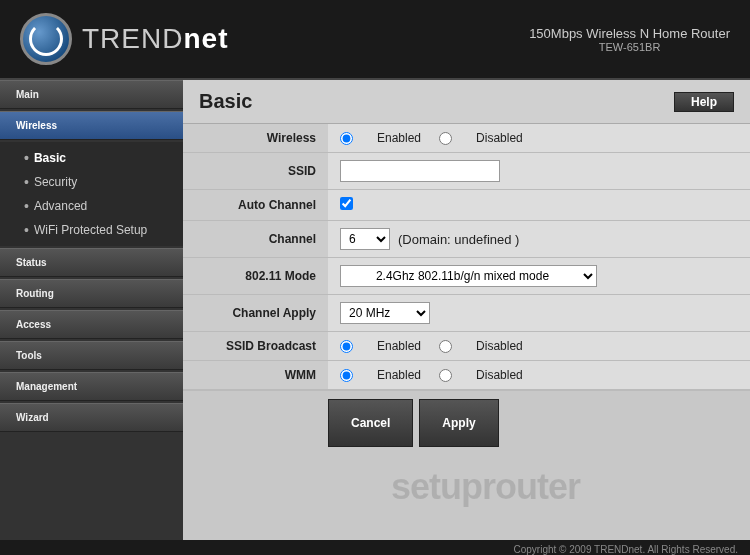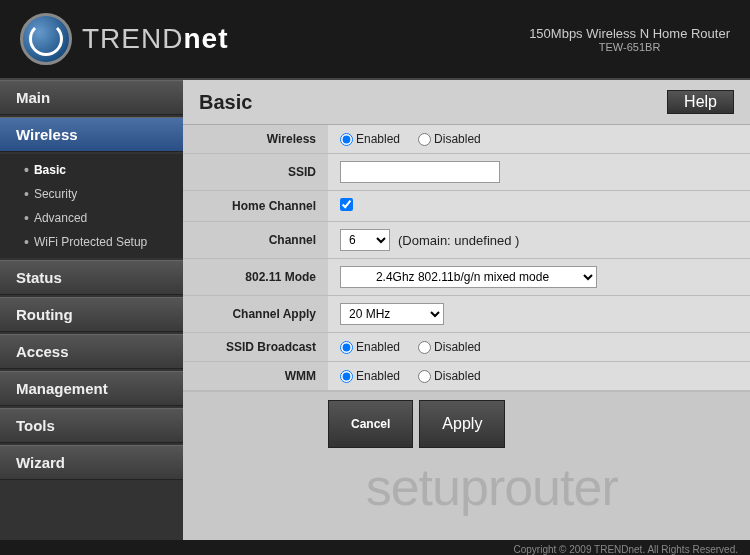--- a/index.html
+++ b/index.html
@@ -69,21 +69,21 @@
 
     
     .sidebar {
       width: 183px;
       background: #333;
       flex-shrink: 0;
     }
     .sidebar-item {
       padding: 8px 16px;
       cursor: pointer;
-      font-size: 15px;
+      font-size: 10px;
       font-weight: bold;
       color: #eee;
       background: linear-gradient(to bottom, #555, #3a3a3a);
       border-bottom: 1px solid #222;
       border-top: 1px solid #666;
       margin-bottom: 2px;
     }
     .sidebar-item.active {
       background: linear-gradient(to bottom, #4a6fa5, #2a4f85);
       color: white;
@@ -129,22 +129,22 @@
       font-size: 20px;
       font-weight: bold;
       color: #222;
     }
     .help-btn {
       background: linear-gradient(to bottom, #555, #333);
       color: white;
       border: 1px solid #222;
       padding: 2px 16px;
       cursor: pointer;
-      font-size: 16px;
-      font-weight: normal;
+      font-size: 12px;
+      font-weight: bold;
     }
 
     
     .form-table {
       width: 100%;
       border-collapse: collapse;
       background: #d8d8d8;
     }
     .form-table tr {
       border-bottom: 1px solid #bbb;
@@ -187,21 +187,21 @@
       font-size: 12px;
     }
     .radio-group {
       display: flex;
       align-items: center;
       gap: 18px;
     }
     .radio-label {
       display: flex;
       align-items: center;
-      gap: 0;
+      gap: 21px;
       font-size: 12px;
       color: #222;
     }
     .channel-row {
       display: flex;
       align-items: center;
       gap: 8px;
     }
     .channel-select {
       width: 50px;
@@ -223,47 +223,47 @@
       cursor: pointer;
       font-size: 12px;
       font-weight: bold;
     }
     .btn-apply {
       background: linear-gradient(to bottom, #555, #333);
       color: white;
       border: 1px solid #222;
       padding: 5px 22px;
       cursor: pointer;
-      font-size: 16px;
-      font-weight: normal;
+      font-size: 12px;
+      font-weight: bold;
     }
 
     
     .footer {
       background: #1a1a1a;
       height: 18px;
       display: flex;
       align-items: center;
       justify-content: flex-end;
       padding-right: 12px;
     }
     .footer-text {
       color: #888;
       font-size: 10px;
     }
 
     
     .watermark {
       position: absolute;
-      bottom: 23px;
+      bottom: 32px;
       left: 50%;
       transform: translateX(-40%);
-      font-size: 52px;
+      font-size: 36px;
       color: rgba(0,0,0,0.12);
-      font-weight: normal;
+      font-weight: bold;
       pointer-events: none;
       letter-spacing: -1px;
     }
   </style>
 </head>
 <body>
 
 <div class="header">
   <div class="logo-area">
     <div class="logo-circle"></div>
@@ -287,22 +287,22 @@
     <div class="sub-menu">
       <div class="sub-menu-item active">Basic</div>
       <div class="sub-menu-item">Security</div>
       <div class="sub-menu-item">Advanced</div>
       <div class="sub-menu-item">WiFi Protected Setup</div>
     </div>
 
     <div class="sidebar-item">Status</div>
     <div class="sidebar-item">Routing</div>
     <div class="sidebar-item">Access</div>
+    <div class="sidebar-item">Tools</div>
     <div class="sidebar-item">Management</div>
-    <div class="sidebar-item">Tools</div>
     <div class="sidebar-item">Wizard</div>
   </div>
 
   <div class="content">
 
     <div class="content-header">
       <span class="page-title">Basic</span>
       <button class="help-btn">Help</button>
     </div>
 
@@ -323,21 +323,21 @@
           </div>
         </td>
       </tr>
       <tr>
         <td class="label-cell">SSID</td>
         <td class="value-cell">
           <input type="text" style="">
         </td>
       </tr>
       <tr>
-        <td class="label-cell">Home Channel</td>
+        <td class="label-cell">Auto Channel</td>
         <td class="value-cell">
           <input type="checkbox" checked="" style="">
         </td>
       </tr>
       <tr>
         <td class="label-cell">Channel</td>
         <td class="value-cell">
           <div class="channel-row">
             <select class="channel-select">
               <option>6</option>
@@ -353,21 +353,21 @@
             <option>2.4Ghz 802.11b/g/n mixed mode</option>
             <option>2.4Ghz 802.11n only</option>
             <option>2.4Ghz 802.11g only</option>
             <option>2.4Ghz 802.11b only</option>
           </select>
         </td>
       </tr>
       <tr>
         <td class="label-cell">Channel Apply</td>
         <td class="value-cell">
-          <select style="width:104px;">
+          <select style="width:90px;">
             <option>20 MHz</option>
             <option>40 MHz</option>
           </select>
         </td>
       </tr>
       <tr>
         <td class="label-cell">SSID Broadcast</td>
         <td class="value-cell">
           <div class="radio-group">
             <label class="radio-label">

